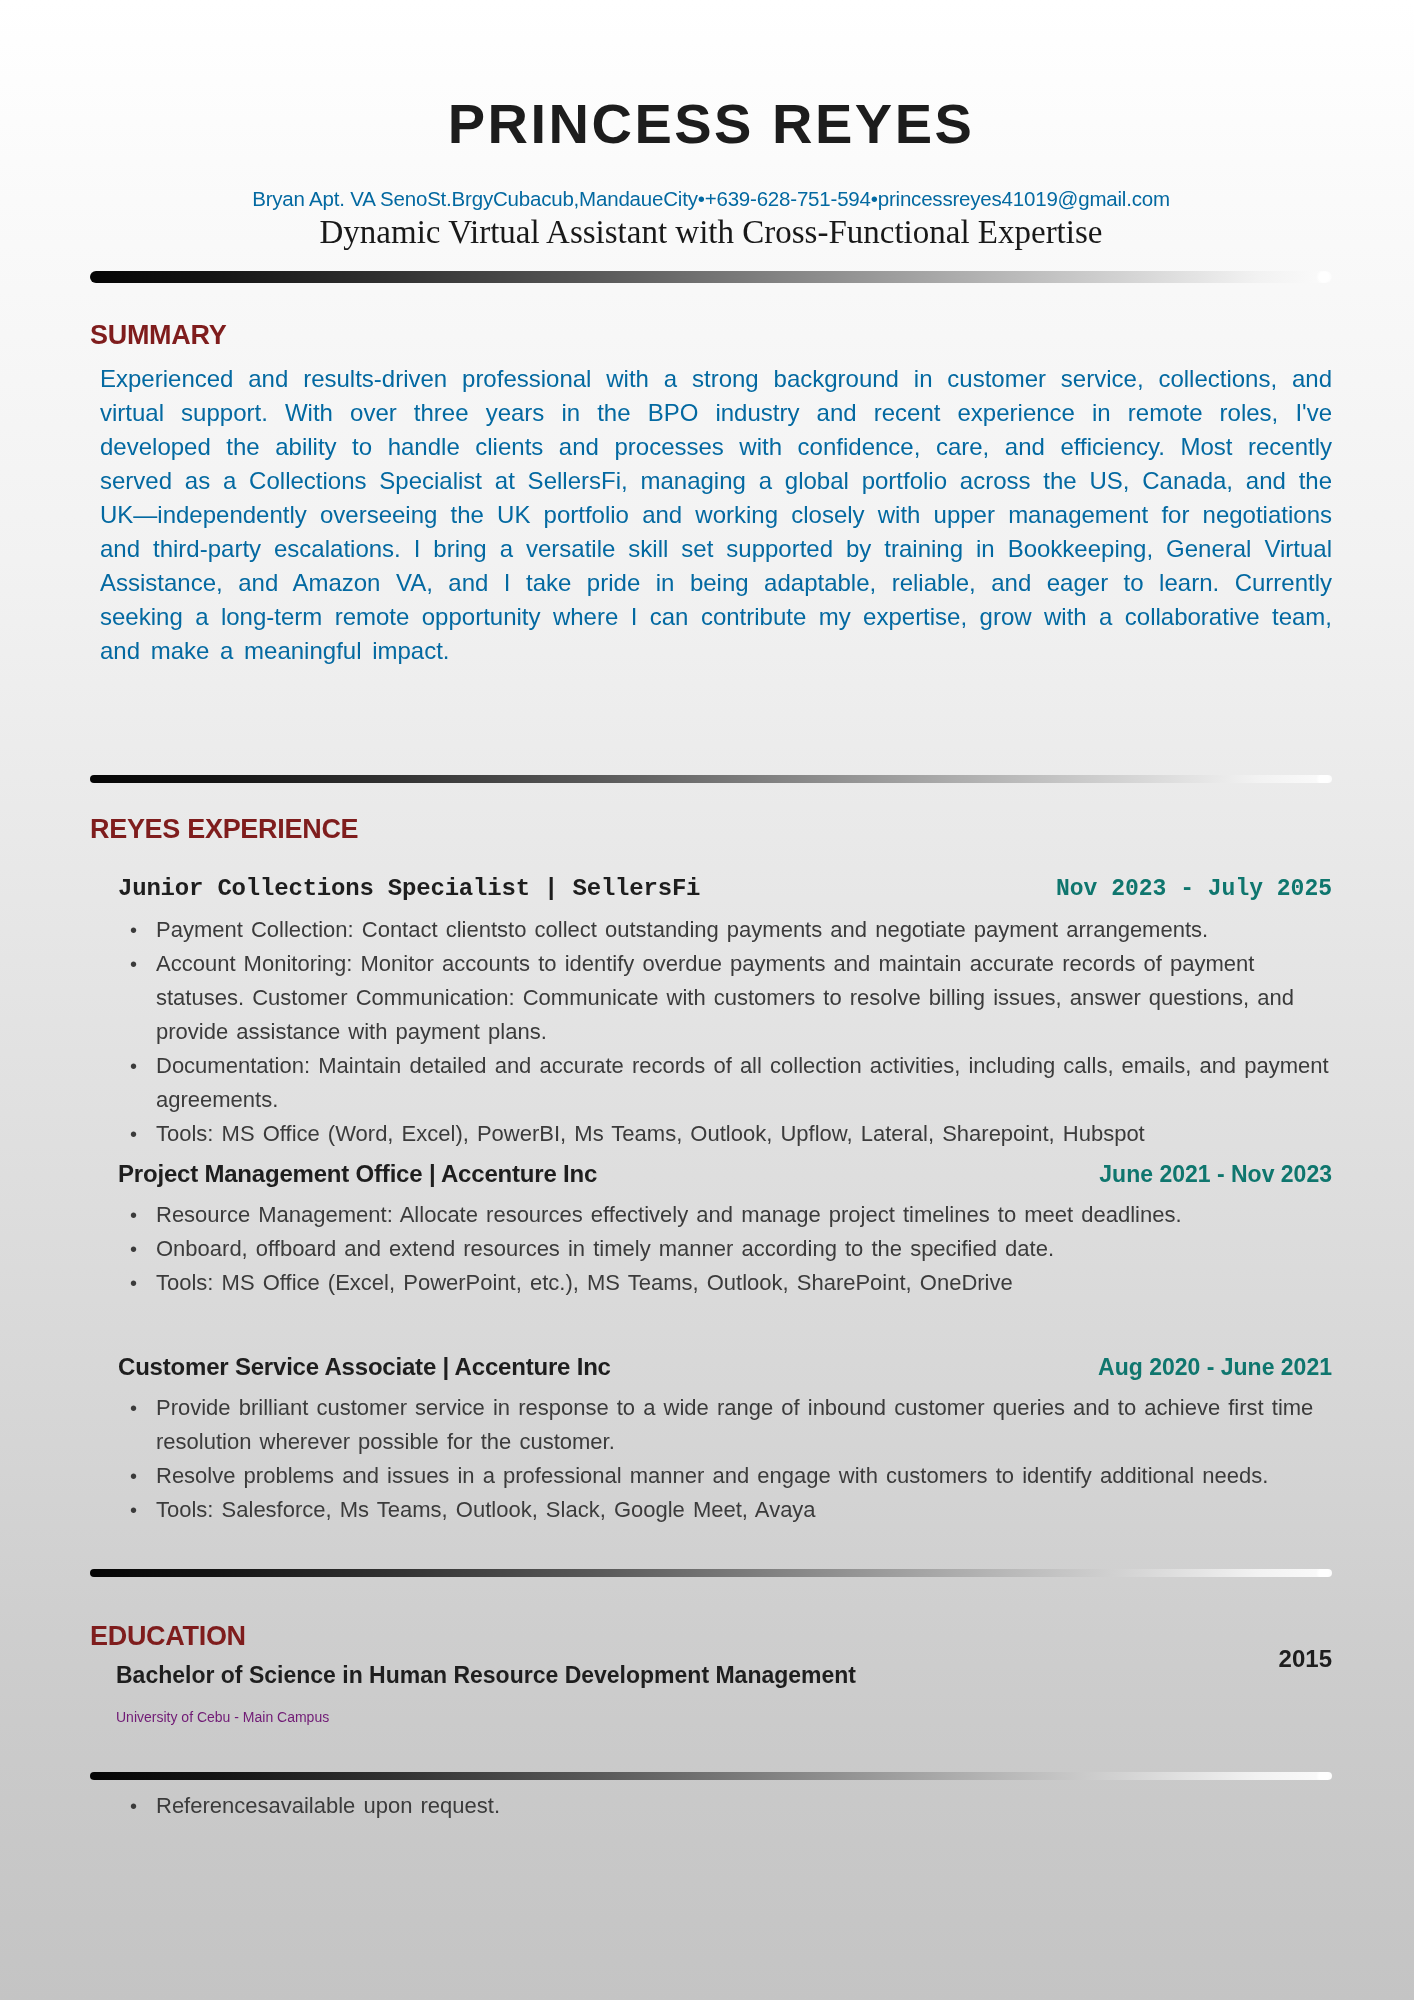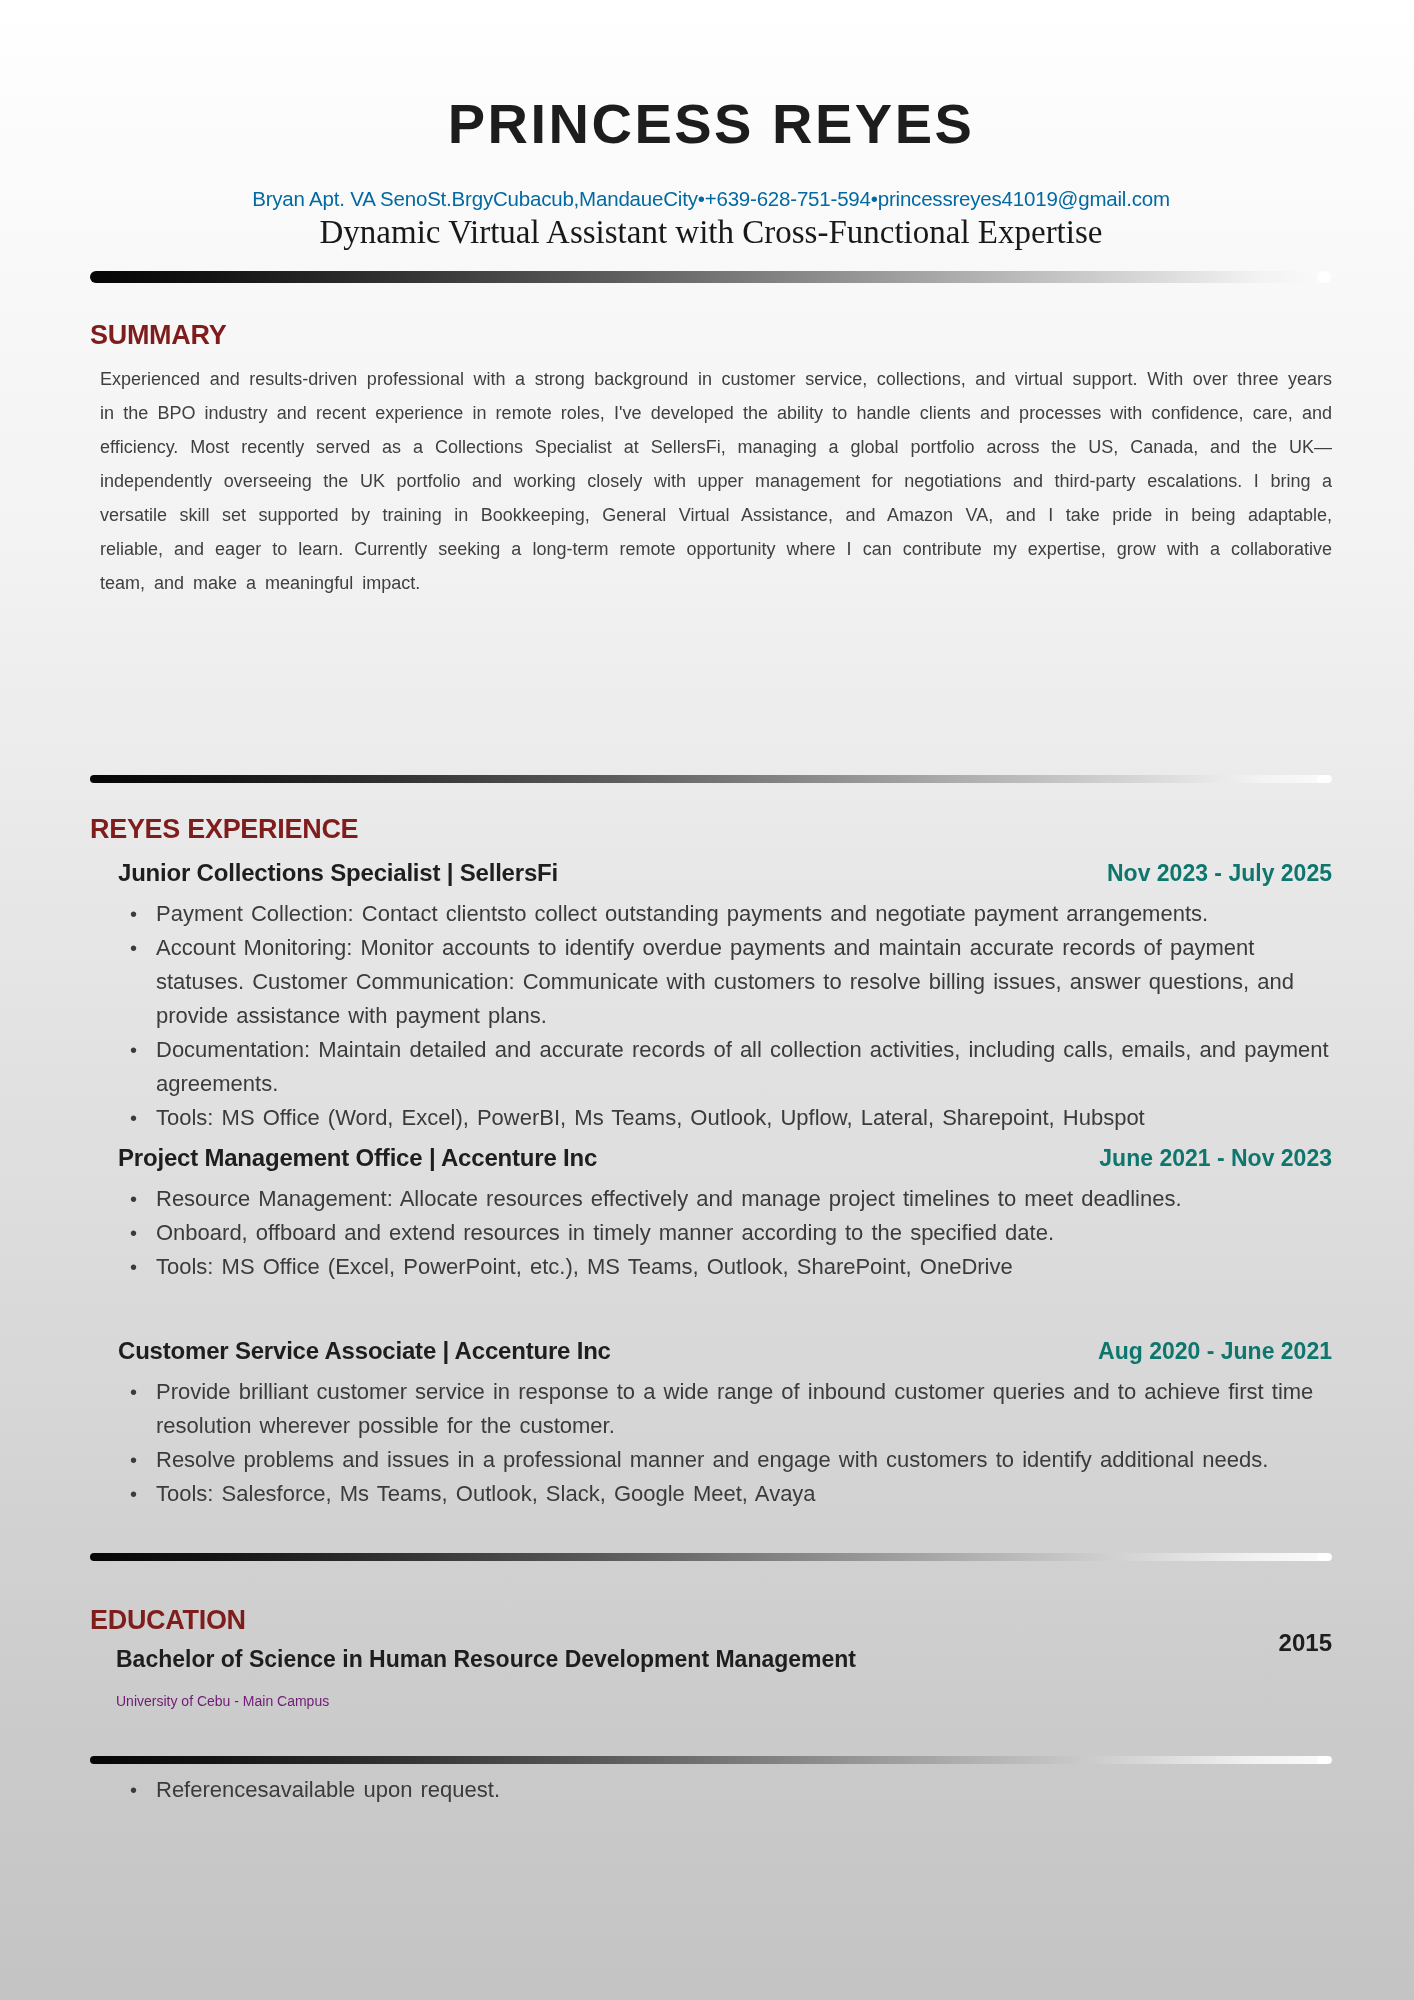--- a/index.html
+++ b/index.html
@@ -71,35 +71,35 @@
   }
   .summary-heading { margin-top: 37px; }
   .we-heading { margin-top: 31px; }
   .edu-heading { margin-top: 44px; }
   .ref-heading { margin-top: 37px; }
   
   .summary-text {
     margin: 12px 0 0 0;
     padding-left: 10px;
     min-height: 306px;
-    font-size: 18px;
+    font-size: 24px;
     line-height: 34px;
     word-spacing: 4px;
     text-align: justify;
-    color: #404040;
+    color: #0369a1;
   }
   
   .job-head {
     display: flex;
     justify-content: space-between;
     align-items: baseline;
     padding-left: 28px;
     line-height: 30px;
   }
-  .job-head-1 { margin-top: 14px; }
+  .job-head-1 { margin-top: 30px; font-family: Liberation Mono, monospace; }
   .job-head-2 { margin-top: 8px; }
   .job-head-3 { margin-top: 18px; }
   .job-title {
     font-size: 24px;
     font-weight: bold;
     color: #1e1e1e;
     letter-spacing: -0.2px;
   }
   .job-dates {
     font-size: 23px;

